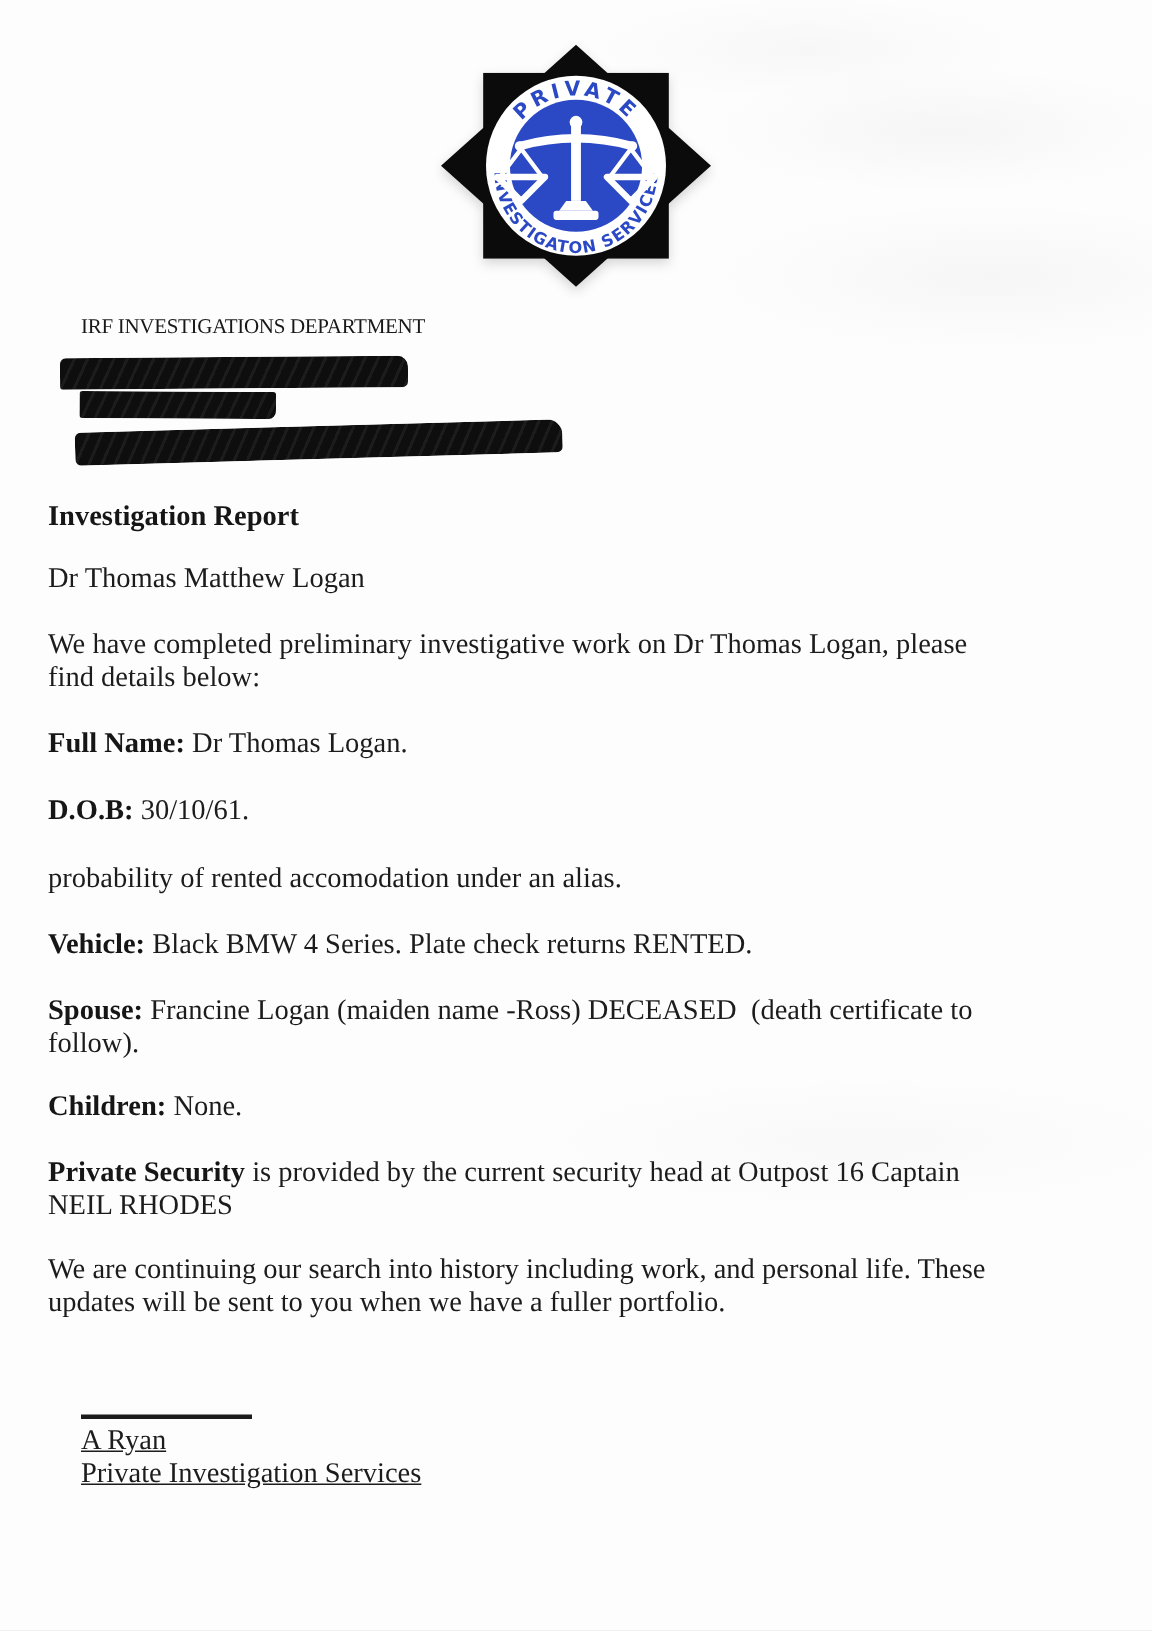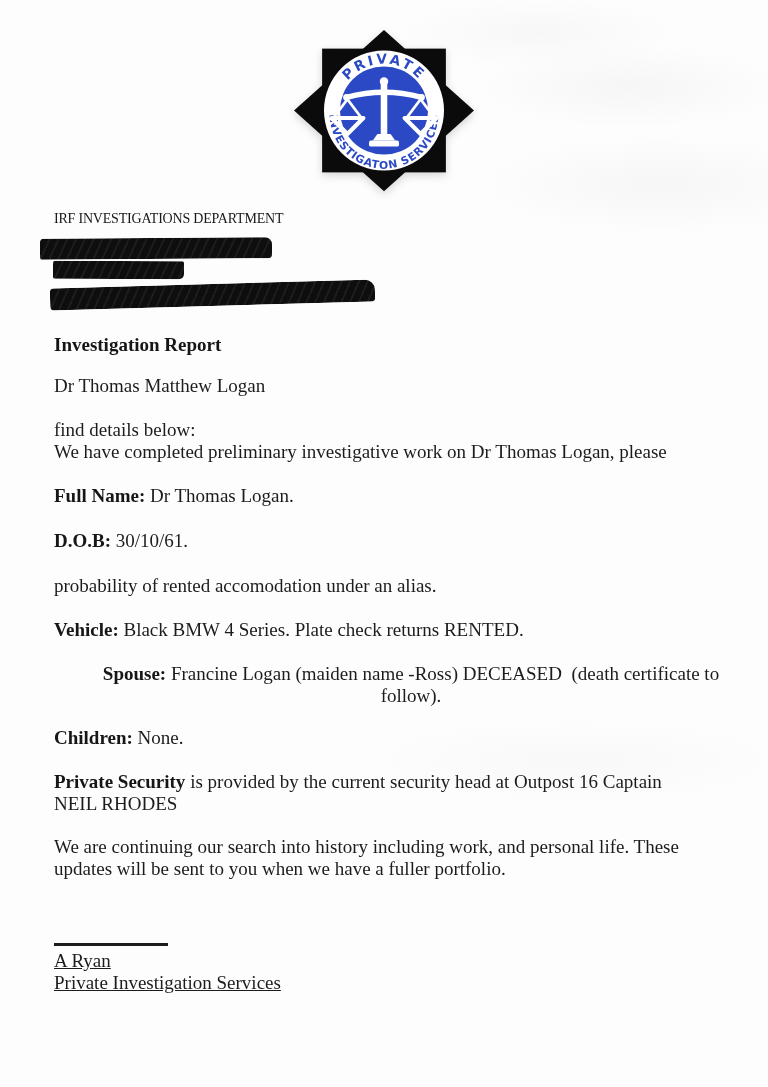--- a/index.html
+++ b/index.html
@@ -22,31 +22,31 @@
   h1{
     margin:14px 0 0 54px;font-size:14px;line-height:24px;font-weight:400;
     letter-spacing:-0.2px;color:#181818;
   }
   .redactions{margin-top:7px;}
   .bar{background:#0e0e0e;
     background-image:repeating-linear-gradient(115deg, rgba(255,255,255,0.06) 0 2px, transparent 2px 8px);}
   .bar1{margin-left:40px;width:232px;height:21px;transform:rotate(-0.4deg);border-radius:4px 7px 4px 2px;}
   .bar2{margin-top:2px;margin-left:53px;width:131px;height:18px;transform:rotate(0.3deg);border-radius:2px 2px 5px 2px;}
   .bar3{margin-top:5px;margin-left:50px;width:325px;height:22px;transform:rotate(-1.6deg);border-radius:4px 10px 4px 4px;}
-  .para{margin:0 0 0 54px;}
+  .para{margin:0 0 0 32px;}
   .line{display:block;white-space:pre;}
   strong{font-weight:bold;color:#161616;}
   [data-name="report-title"]{margin-top:28px;}
   [data-name="subject-name"]{margin-top:19px;font-family:Liberation Serif, serif;}
   [data-name="intro-paragraph"]{margin-top:22px;}
   [data-name="full-name-field"]{margin-top:22px;}
   [data-name="dob-field"]{margin-top:23px;}
   [data-name="address-field"]{margin-top:23px;}
   [data-name="vehicle-field"]{margin-top:22px;}
-  [data-name="spouse-field"]{margin-top:22px;text-align:center;}
+  [data-name="spouse-field"]{margin-top:22px;}
   [data-name="children-field"]{margin-top:20px;}
   [data-name="security-field"]{margin-top:22px;}
   [data-name="closing-paragraph"]{margin-top:21px;}
   .sig{margin:63px 0 0 54px;text-decoration:underline;}
   .sig-line{width:114px;height:3px;background:#1c1c1c;margin-bottom:4px;}
 </style>
 </head>
 <body>
 
 <div class="page" data-name="investigation-report-page">
@@ -91,22 +91,22 @@
 
   <p class="para" data-name="report-title">
       <span class="line"><strong data-name="report-title-text">Investigation Report</strong></span>
     </p>
 
   <p class="para" data-name="subject-name">
       <span class="line" data-name="subject-name-text">Dr Thomas Matthew Logan</span>
     </p>
 
   <p class="para" data-name="intro-paragraph">
+      <span class="line" data-name="intro-line-1">We have completed preliminary investigative work on Dr Thomas Logan, please</span>
       <span class="line" data-name="intro-line-2">find details below:</span>
-      <span class="line" data-name="intro-line-1">We have completed preliminary investigative work on Dr Thomas Logan, please</span>
     </p>
 
   <p class="para" data-name="full-name-field">
       <span class="line"><strong data-name="full-name-label">Full Name:</strong> <span data-name="full-name-value">Dr Thomas Logan.</span></span>
     </p>
 
   <p class="para" data-name="dob-field">
       <span class="line"><strong data-name="dob-label">D.O.B:</strong> <span data-name="dob-value">30/10/61.</span></span>
     </p>
 

